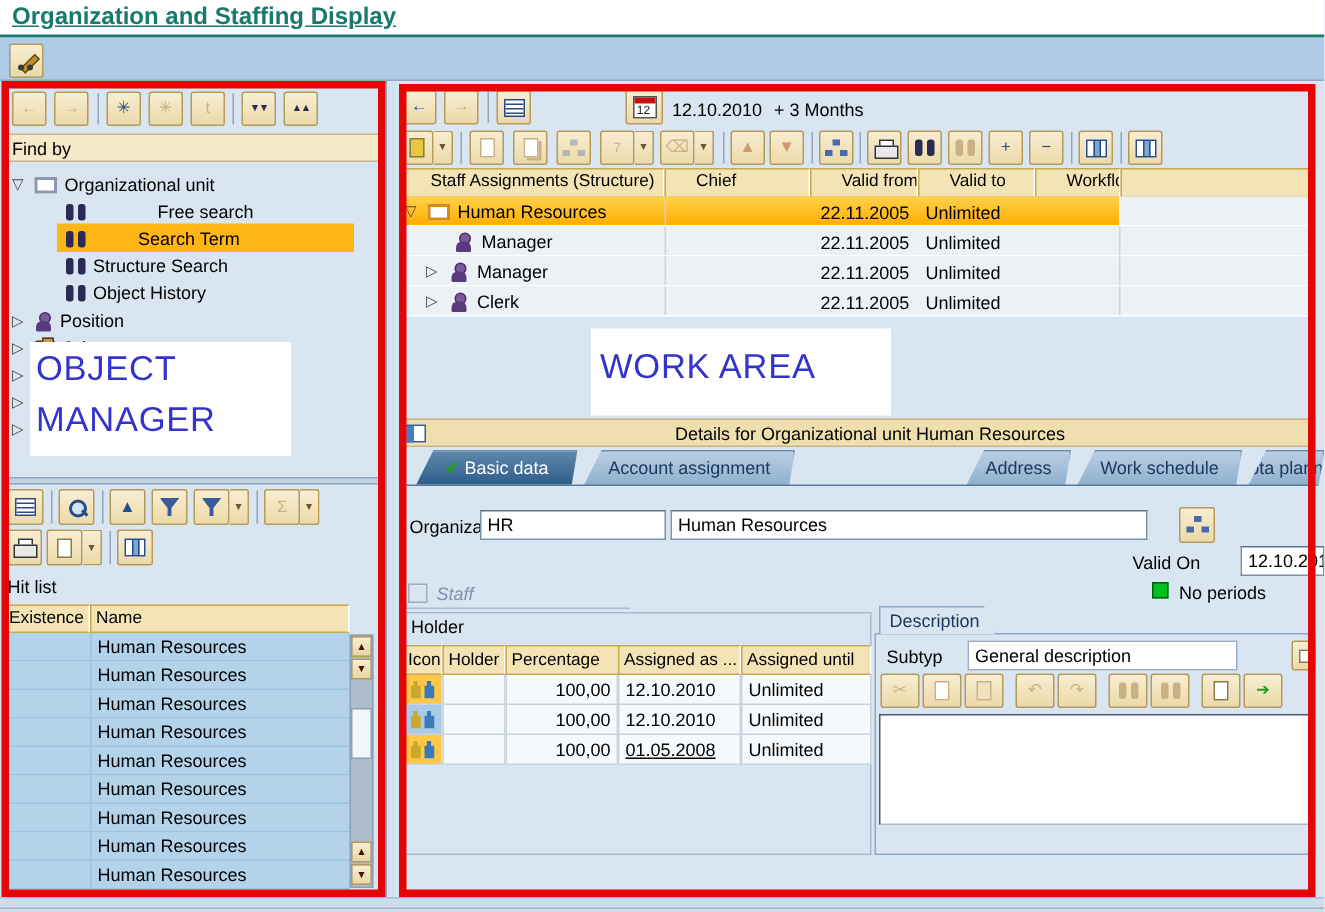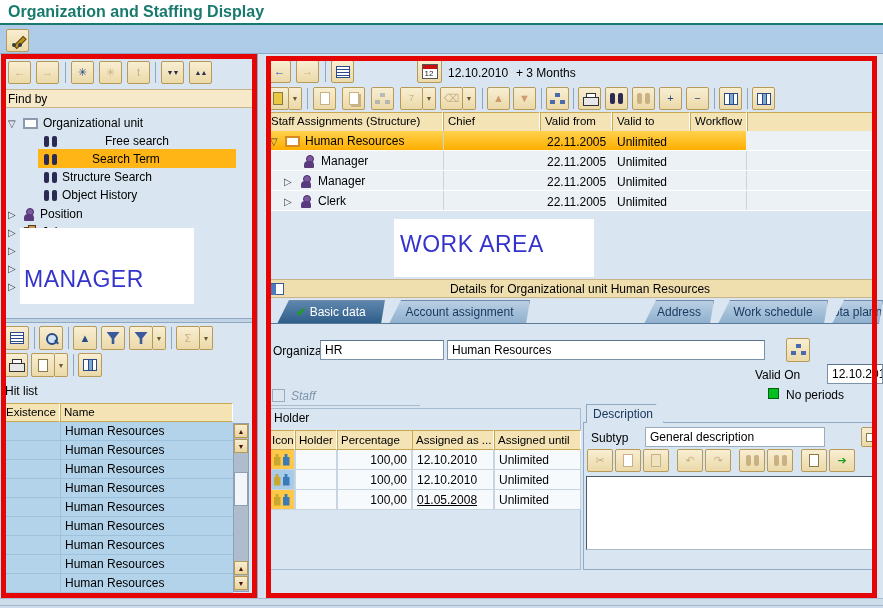--- a/index.html
+++ b/index.html
@@ -2,21 +2,21 @@
 <html><head>
 <meta charset="utf-8">
 <style>
   * { margin:0; padding:0; box-sizing:border-box; }
   body { font-family:"Liberation Sans", sans-serif; font-size:12px; color:#000; }
   #screen { position:relative; width:883px; height:608px; background:#D4E1EF; overflow:hidden; }
   .abs { position:absolute; }
 
   
   .titlebar { left:0; top:0; width:883px; height:24px; background:#FFFFFF; }
-  .title { left:8px; top:3px; font-size:16px; font-weight:bold; color:#18796D; white-space:nowrap; }
+  .title { left:8px; top:3px; font-size:16px; font-weight:bold; color:#18796D; white-space:nowrap;text-decoration:underline; }
   .title-rule { left:0; top:23px; width:883px; height:2px; background:#1A7A6E; }
   .appstrip { left:0; top:25px; width:883px; height:29px; background:#AECBE8; border-bottom:1px solid #8FA8C4; }
 
   
   .btn { position:absolute; width:23px; height:23px; background:linear-gradient(#F8EED2,#EBD9A8); border:1px solid #B79A58; border-radius:2px; display:flex; align-items:center; justify-content:center; font-size:11px; color:#2B2B4E; }
   .btn.dis { color:#C9B184; }
   .btn .g { line-height:1; }
   .dd { position:absolute; width:13px; height:23px; background:linear-gradient(#F8EED2,#EBD9A8); border:1px solid #B79A58; border-left:none; border-radius:0 2px 2px 0; display:flex; align-items:center; justify-content:center; font-size:7px; color:#6B5A2A;}
   .vsep { position:absolute; width:1px; background:#93A5BB; }
 
@@ -74,21 +74,21 @@
   .hl-h { position:absolute; top:403px; height:19px; background:#F3E3B5; border:1px solid #C8A850; border-right:1px solid #fff; padding:2px 3px; font-size:11.5px; }
   .hl-row { position:absolute; left:2px; width:231px; height:19px; background:#B3D3EA; border-bottom:1px solid #9FC2DC; }
   .hl-row span { position:absolute; left:63px; top:2px; }
   .hl-row::before { content:""; position:absolute; left:58px; top:0; bottom:0; width:1px; background:#9FC2DC; }
   .sbar { left:233px; top:423px; width:16px; height:169px; background:#AEBDCD; border:1px solid #8FA0B4; }
   .sbtn { position:absolute; left:0px; width:14px; height:14px; background:linear-gradient(#F8EED2,#E8D5A0); border:1px solid #B79A58; font-size:7px; color:#4A1010; display:flex; align-items:center; justify-content:center; }
   .sthumb { position:absolute; left:0; width:14px; background:#F2F6FA; border:1px solid #8FA0B4; }
 
   
   .rpanel { left:264px; top:54px; width:619px; height:544px; background:#D9E5F0; }
-  .sa-h { position:absolute; top:112px; height:20px; background:#F3E3B5; border:1px solid #C8A850; border-right:1px solid #FFF; padding:2px 4px; font-size:11.5px; white-space:nowrap; overflow:hidden; }
+  .sa-h { position:absolute; top:112px; height:20px; background:#F3E3B5; border:1px solid #C8A850; border-right:1px solid #FFF; padding:2px 20px; font-size:11.5px; white-space:nowrap; overflow:hidden; }
   .sa-row { position:absolute; height:20px; display:flex; align-items:center; }
   .sa-band { position:absolute; left:266px; width:611px; height:20px; background:#ECF1F6; border-bottom:1px solid #fff; }
   .sa-band::before { content:""; position:absolute; left:177px; top:0; bottom:0; width:1px; background:#C8D4E0; }
   .sa-band::after { content:""; position:absolute; left:480px; top:0; bottom:0; width:1px; background:#C8D4E0; }
   .sa-sel { background:linear-gradient(#FFD24D,#FFAE00) !important; }
   .wa-box { left:394px; top:219px; width:200px; height:58px; background:#fff; z-index:30; }
   .detbar { left:266px; top:279px; width:611px; height:19px; background:#EFDFAF; border:1px solid #C8B488; display:flex; align-items:center; }
   .tab { position:absolute; top:300px; height:24px; clip-path:polygon(12px 0,100% 0,calc(100% - 4px) 100%,0 100%); background:linear-gradient(#BACFE4,#8FB0CE); border:1px solid #6E8CA8; color:#1A3A60; display:flex; align-items:center; justify-content:center; white-space:nowrap; overflow:hidden; }
   .tab.active { background:linear-gradient(#5F87AD,#2F5E8A); color:#FFFFFF; }
   .tabline { left:266px; top:323px; width:611px; height:1px; background:#5A7A9A; }
@@ -186,20 +186,21 @@
       <span class="exp">▷</span>
     </div>
   <div class="tree-row" style="left:8px; top:259px;">
       <span class="exp">▷</span>
     </div>
   <div class="tree-row" style="left:8px; top:277px;">
       <span class="exp">▷</span>
     </div>
 
   <div class="abs om-box">
+    <div class="om-text" style="position:absolute; left:4px; top:4px;">OBJECT</div>
     <div class="om-text" style="position:absolute; left:4px; top:38px;">MANAGER</div>
   </div>
 
   <div class="abs splitter"></div>
 
   <button class="btn" style="left:5px; top:326px; width:24px; height:24px;">
       <span class="ic-grid"></span>
     </button>
   <div class="vsep" style="left:34px; top:327px; height:22px;"></div>
   <button class="btn" style="left:39px; top:326px; width:24px; height:24px;">

